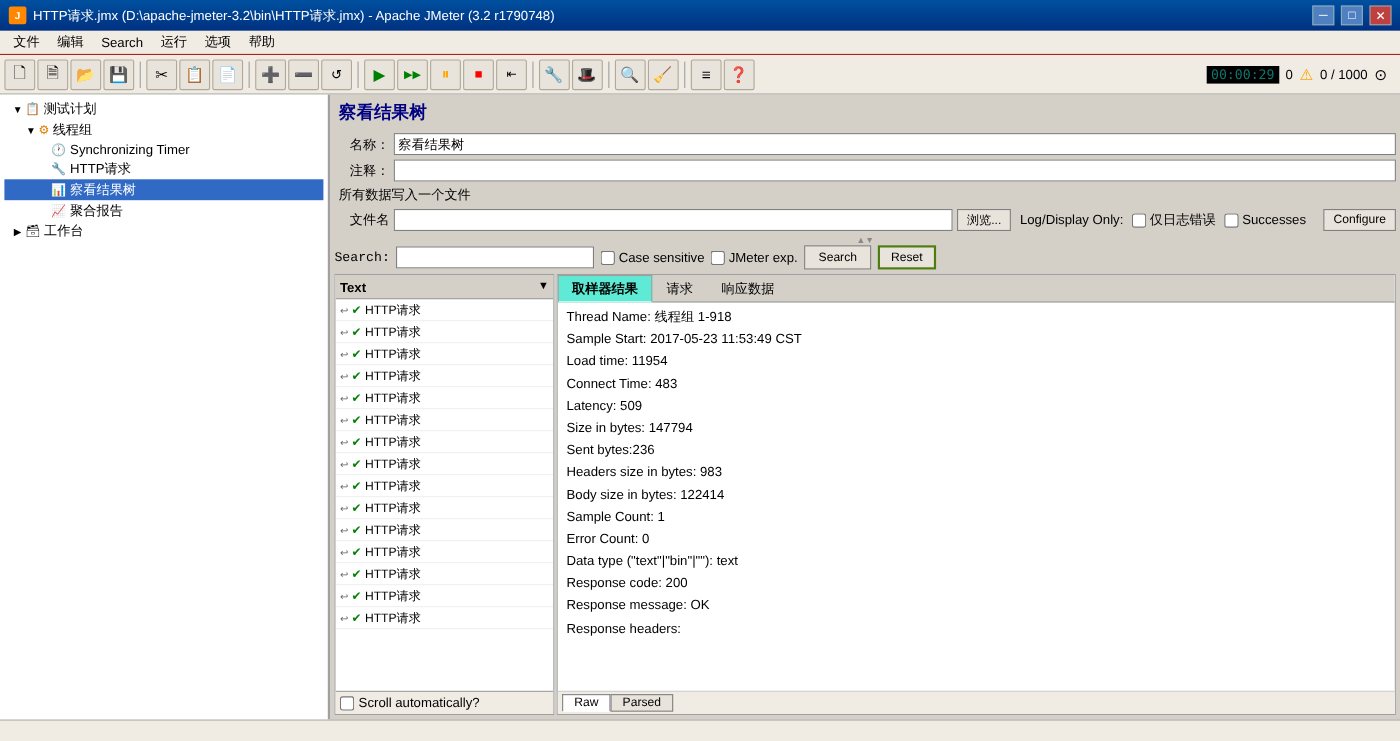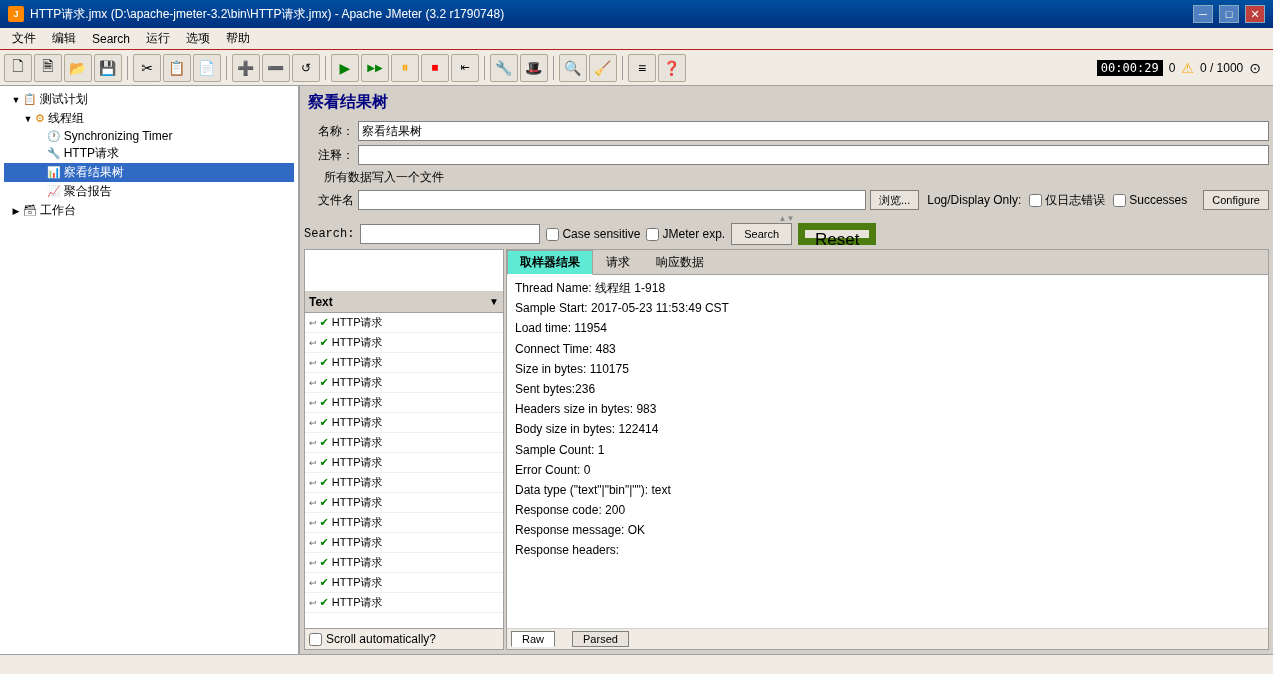--- a/index.html
+++ b/index.html
@@ -188,23 +188,23 @@
       padding: 0 12px;
       background: #e8e4dc;
       border: 1px solid #808080;
       cursor: pointer;
       font-size: 11px;
     }
     .reset-btn {
       height: 22px;
       padding: 0 10px;
       background: #e8e4dc;
-      border: 7px solid #4d7c0f;
-      cursor: pointer;
-      font-size: 17px;
+      border: 2px solid #4d7c0f;
+      cursor: pointer;
+      font-size: 11px;
     }
 
     
     .bottom-split {
       flex: 1;
       display: flex;
       gap: 2px;
       min-height: 0;
     }
 
@@ -220,21 +220,20 @@
     }
     .list-header {
       background: #d4d0c8;
       border-bottom: 1px solid #a0a0a0;
       display: flex;
       align-items: center;
       height: 22px;
       padding: 0 4px;
       font-size: 12px;
       font-weight: bold;
-      margin-top: 41px;
     }
     .list-header-arrow { margin-left: auto; font-size: 10px; cursor: pointer; }
     .list-content { flex: 1; overflow-y: auto; }
     .list-item {
       display: flex;
       align-items: center;
       padding: 2px 4px;
       cursor: pointer;
       border-bottom: 1px solid #f0f0f0;
     }
@@ -289,21 +288,21 @@
       line-height: 1.6;
     }
     .detail-content p { margin-bottom: 1px; }
 
     .raw-parsed-bar {
       display: flex;
       align-items: center;
       padding: 2px 4px;
       background: #f0ece4;
       border-top: 1px solid #d0d0d0;
-      gap: 17px;
+      gap: 0;
     }
     .rp-btn {
       padding: 1px 10px;
       background: #e8e4dc;
       border: 1px solid #808080;
       cursor: pointer;
       font-size: 11px;
     }
     .rp-btn.active { background: white; border-bottom: 1px solid white; }
 
@@ -356,21 +355,21 @@
   <div class="tb-btn">🔧</div>
   <div class="tb-btn">🎩</div>
   <div class="tb-divider"></div>
   <div class="tb-btn">🔍</div>
   <div class="tb-btn">🧹</div>
   <div class="tb-divider"></div>
   <div class="tb-btn">≡</div>
   <div class="tb-btn">❓</div>
   <div style="flex:1"></div>
   <div style="display:flex;align-items:center;gap:6px;margin-right:8px;">
-    <span style="font-family:monospace;font-size:12px;background:#000;color:#ffffff;padding:1px 4px;">00:00:29</span>
+    <span style="font-family:monospace;font-size:12px;background:#000;color:#0f766e;padding:1px 4px;">00:00:29</span>
     <span style="font-size:12px;">0</span>
     <span style="color:orange;font-size:14px;">⚠</span>
     <span style="font-size:12px;">0 / 1000</span>
     <span style="font-size:14px;">⊙</span>
   </div>
 </div>
 
 <div id="main-layout">
 
   <div id="left-panel">
@@ -432,21 +431,21 @@
     <div class="form-row">
       <span class="form-label">名称：</span>
       <input class="form-input" type="text" value="察看结果树" style="">
     </div>
 
     <div class="form-row">
       <span class="form-label">注释：</span>
       <input class="form-input" type="text" value="" style="">
     </div>
 
-    <div class="section-text" style="margin-left:20px;">所有数据写入一个文件</div>
+    <div class="section-text" style="margin-left:4px;">所有数据写入一个文件</div>
 
     <div class="file-row">
       <span class="file-label">文件名</span>
       <input class="file-input" type="text" value="" style="">
       <button class="browse-btn">浏览...</button>
       <div class="log-options">
         <span>Log/Display Only:</span>
         <label>
           <input type="checkbox" style="">
           <span>仅日志错误</span>
@@ -572,21 +571,22 @@
         <div class="tab-bar">
           <div class="tab active">取样器结果</div>
           <div class="tab">请求</div>
           <div class="tab">响应数据</div>
         </div>
         <div class="detail-content">
           <p>Thread Name: 线程组 1-918</p>
           <p>Sample Start: 2017-05-23 11:53:49 CST</p>
           <p>Load time: 11954</p>
           <p>Connect Time: 483</p>
-          <p>Size in bytes: 110175</p>
+          <p>Latency: 509</p>
+          <p>Size in bytes: 147794</p>
           <p>Sent bytes:236</p>
           <p>Headers size in bytes: 983</p>
           <p>Body size in bytes: 122414</p>
           <p>Sample Count: 1</p>
           <p>Error Count: 0</p>
           <p>Data type ("text"|"bin"|""): text</p>
           <p>Response code: 200</p>
           <p>Response message: OK</p>
           <p></p>
           <p>Response headers:</p>

